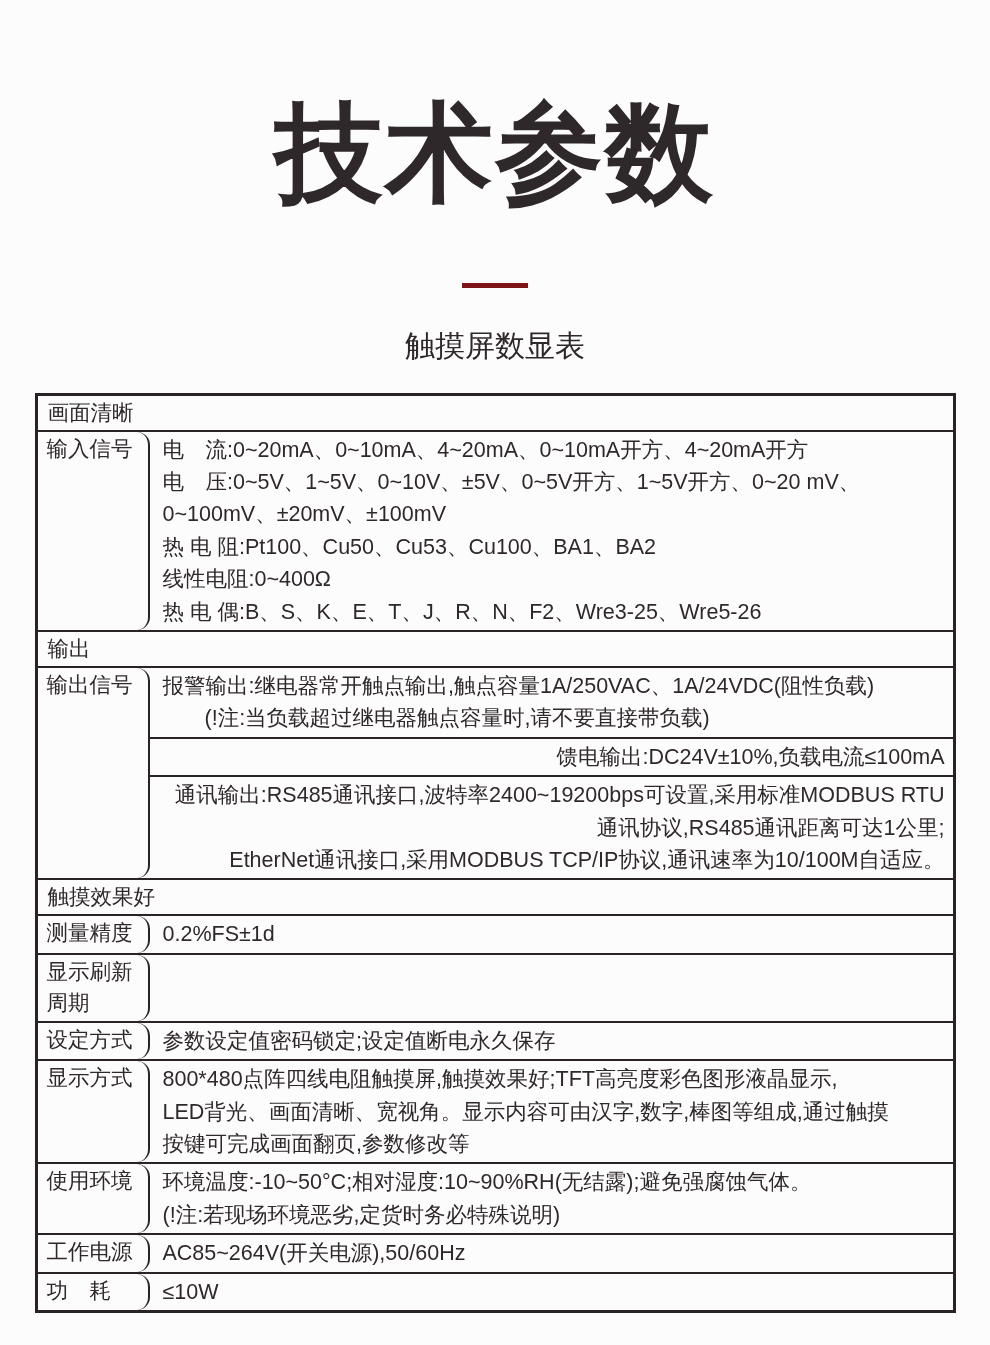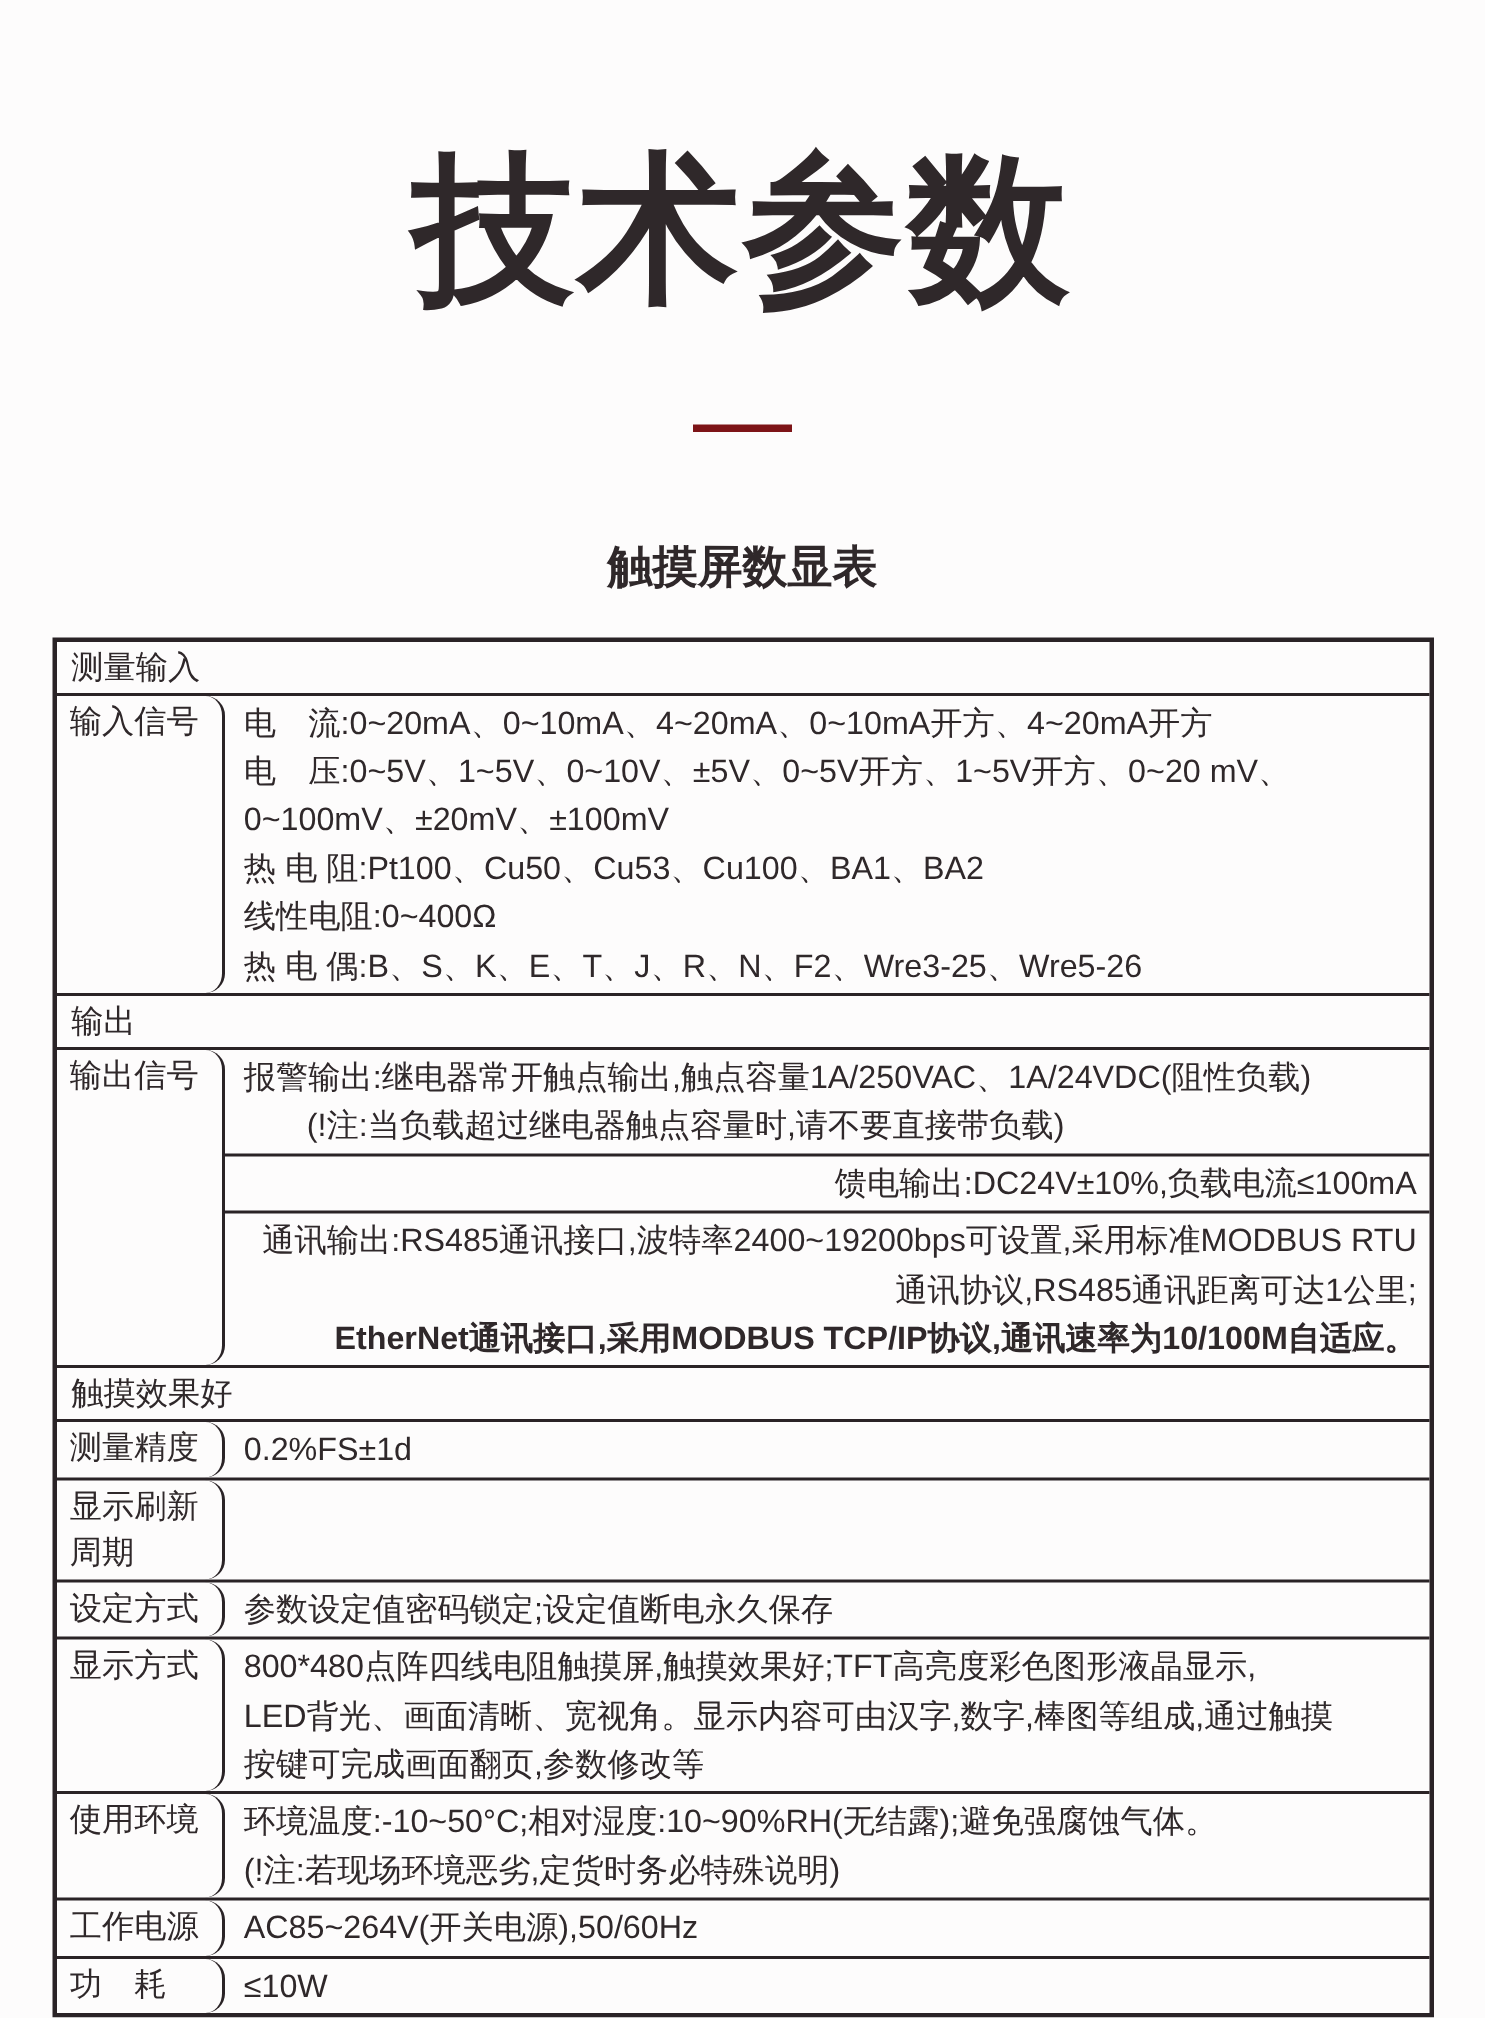--- a/index.html
+++ b/index.html
@@ -24,24 +24,24 @@
     letter-spacing:2px;
     color:var(--text-dark);
     line-height:1.32;
   }
   .title-divider{
     width:66px;height:5px;
     background:var(--accent-red);
     margin:58px auto 0 auto;
   }
   .table-title{
-    margin-top:70px;
+    margin-top:38px;
     text-align:center;
     font-size:30px;
-    font-weight:700;
+    font-weight:400;
     color:var(--text-dark);
   }
   .spec-table{
     width:921px;
     margin:26px auto 0 auto;
     border:3px solid var(--border-dark);
     font-size:21.5px;
   }
   .t-row{display:flex;align-items:stretch;}
   .t-row + .t-row{border-top:2px solid var(--border-dark);}
@@ -65,34 +65,34 @@
     min-width:0;
   }
   .sub-row{padding:2px 8px 2px 13px;}
   .sub-row + .sub-row{border-top:2px solid var(--border-dark);text-align:right;}
   .line{
     line-height:32.4px;
     white-space:nowrap;
   }
   .indent-a{padding-left:42px;}  
   .indent-b{padding-left:52px;}  
-  .indent-c{padding-left:42px;font-weight:bold;}  
+  .indent-c{padding-left:42px;}  
 </style>
 </head>
 <body>
 
 <h1 class="page-title">技术参数</h1>
 
 <div class="title-divider"></div>
 
 <h2 class="table-title">触摸屏数显表</h2>
 
 <div class="spec-table">
 
-  <div class="t-row section-row">测量输入</div>
+  <div class="t-row section-row">画面清晰</div>
 
   <div class="t-row">
     <div class="label-cell">输入信号</div>
     <div class="content-cell">
       <div class="sub-row">
         <div class="line">电　流:0~20mA、0~10mA、4~20mA、0~10mA开方、4~20mA开方</div>
         <div class="line">电　压:0~5V、1~5V、0~10V、±5V、0~5V开方、1~5V开方、0~20 mV、</div>
         <div class="line">0~100mV、±20mV、±100mV</div>
         <div class="line">热 电 阻:Pt100、Cu50、Cu53、Cu100、BA1、BA2</div>
         <div class="line">线性电阻:0~400Ω</div>

